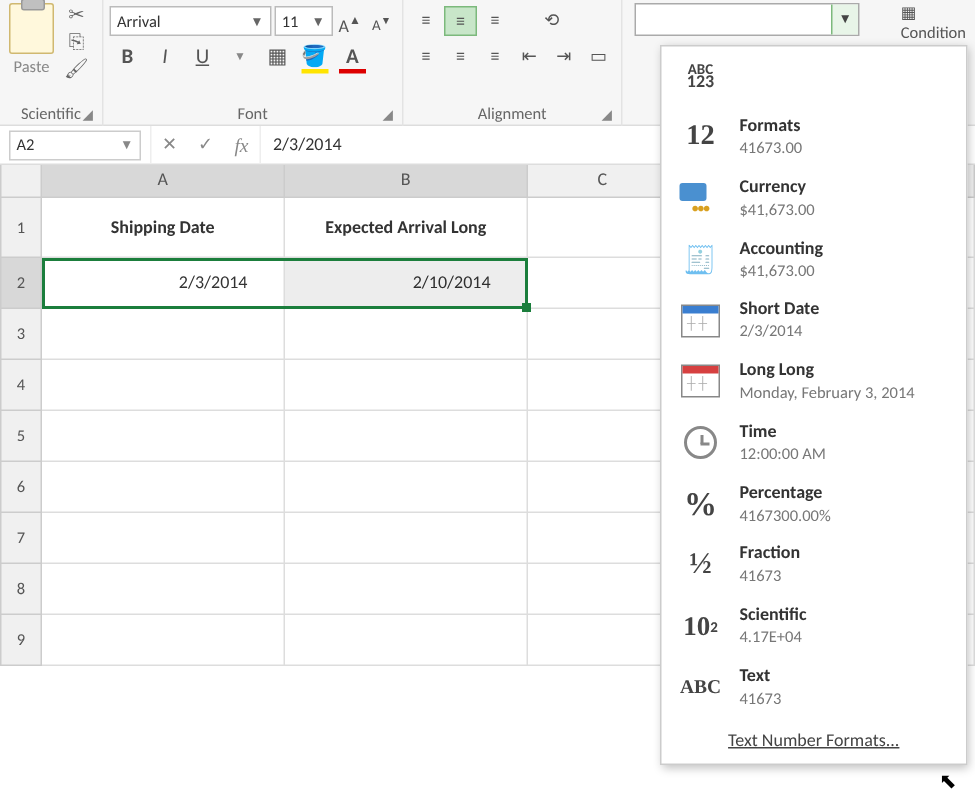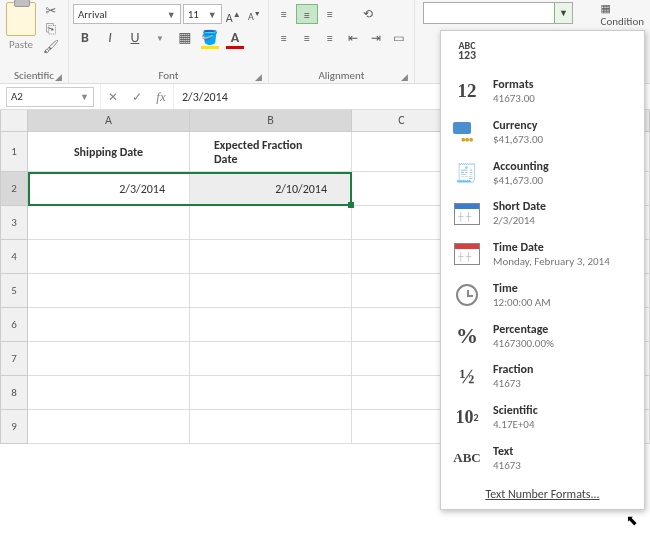--- a/index.html
+++ b/index.html
@@ -175,21 +175,21 @@
     <div class="colh colA sel">A</div>
     <div class="colh colB sel">B</div>
     <div class="colh colC">C</div>
     <div class="colh colD">D</div>
     <div class="colh colE">E</div>
   </div>
 
   <div class="row r0">
     <div class="rowh" style="height:40px">1</div>
     <div class="cell colA hdr-cell">Shipping Date</div>
-    <div class="cell colB hdr-cell">Expected Fraction Date</div>
+    <div class="cell colB hdr-cell">Expected Arrival Long</div>
     <div class="cell colC"></div>
     <div class="cell colD"></div>
     <div class="cell colE"></div>
   </div>
 
   <div class="row r1">
     <div class="rowh sel" style="height:34px">2</div>
     <div class="cell colA right">2/3/2014</div>
     <div class="cell colB right">2/10/2014</div>
     <div class="cell colC"></div>
@@ -298,21 +298,21 @@
     <div class="dd-text">
         <div class="dd-title">Short Date</div>
         <div class="dd-sub">2/3/2014</div>
       </div>
   </div>
   <div class="dd-item">
     <div class="dd-icon">
         <div class="icon-cal long"></div>
       </div>
     <div class="dd-text">
-        <div class="dd-title">Time Date</div>
+        <div class="dd-title">Long Long</div>
         <div class="dd-sub">Monday, February 3, 2014</div>
       </div>
   </div>
   <div class="dd-item">
     <div class="dd-icon">
         <div class="icon-time"></div>
       </div>
     <div class="dd-text">
         <div class="dd-title">Time</div>
         <div class="dd-sub">12:00:00 AM</div>

